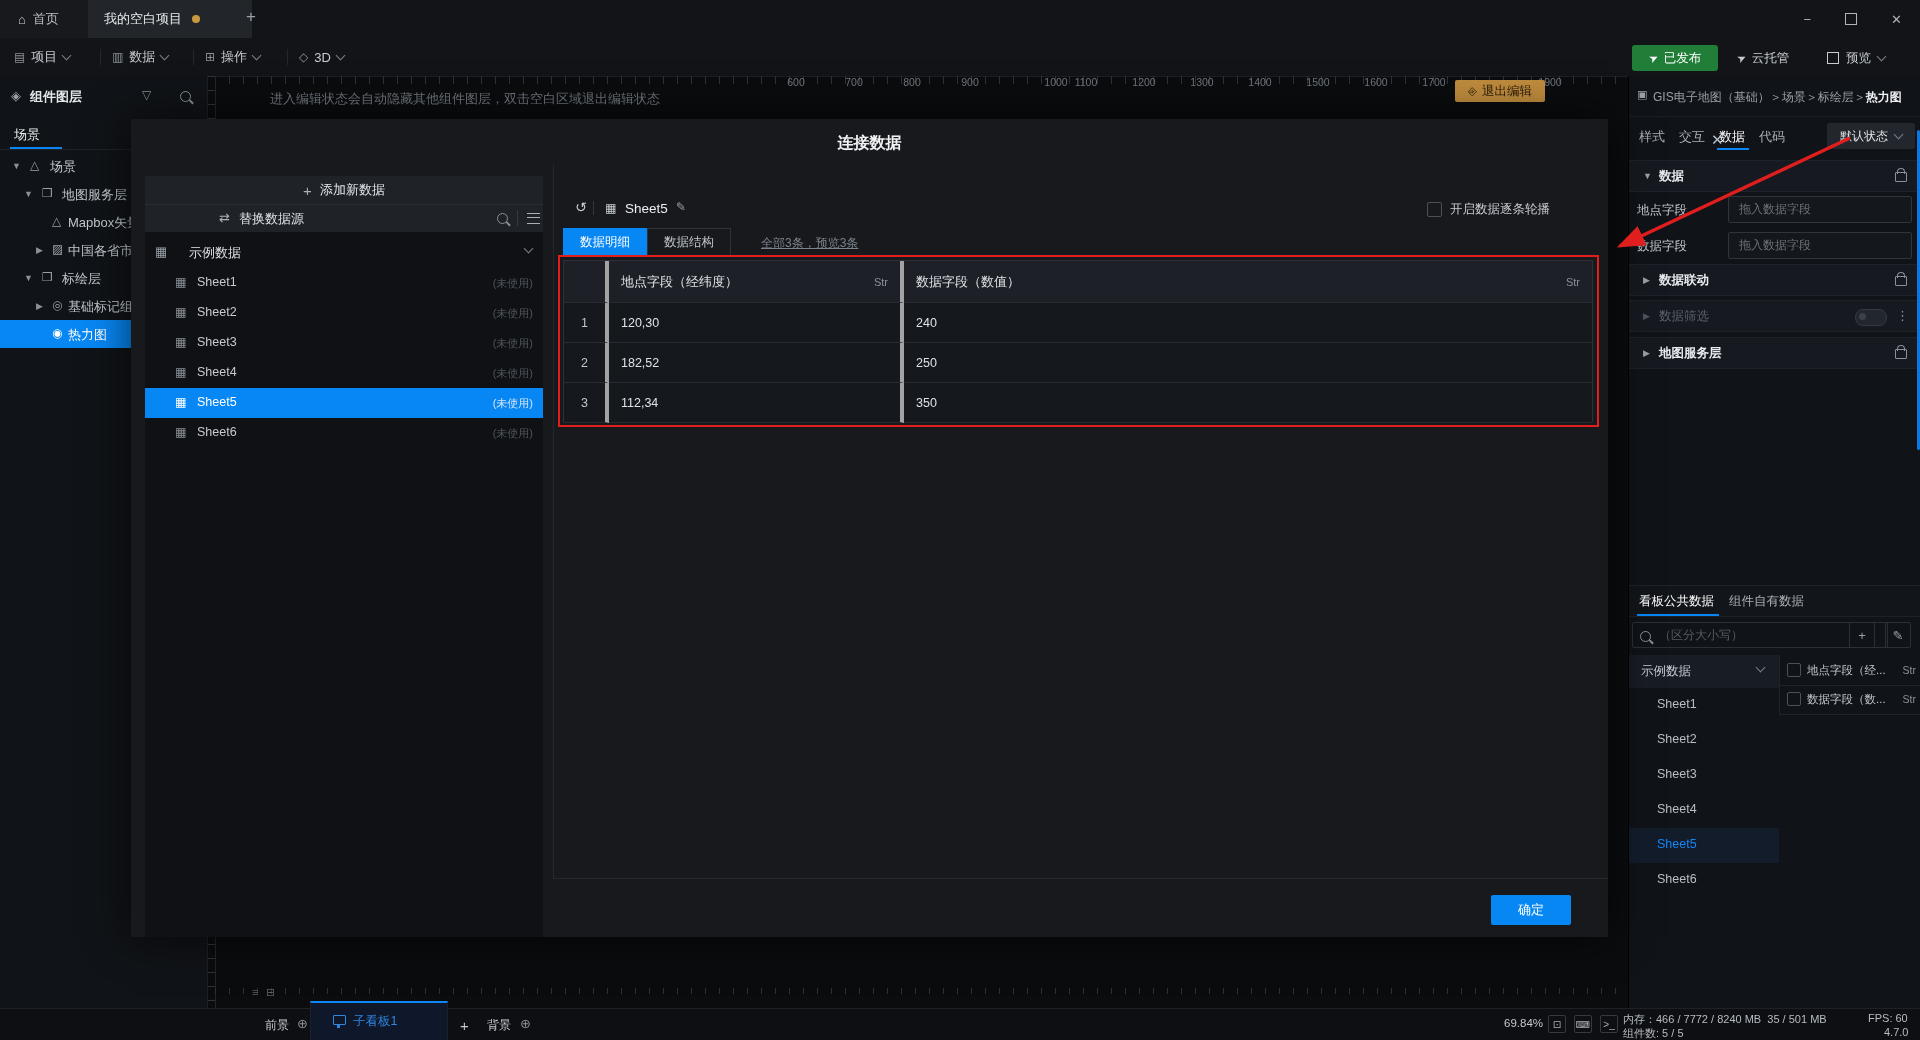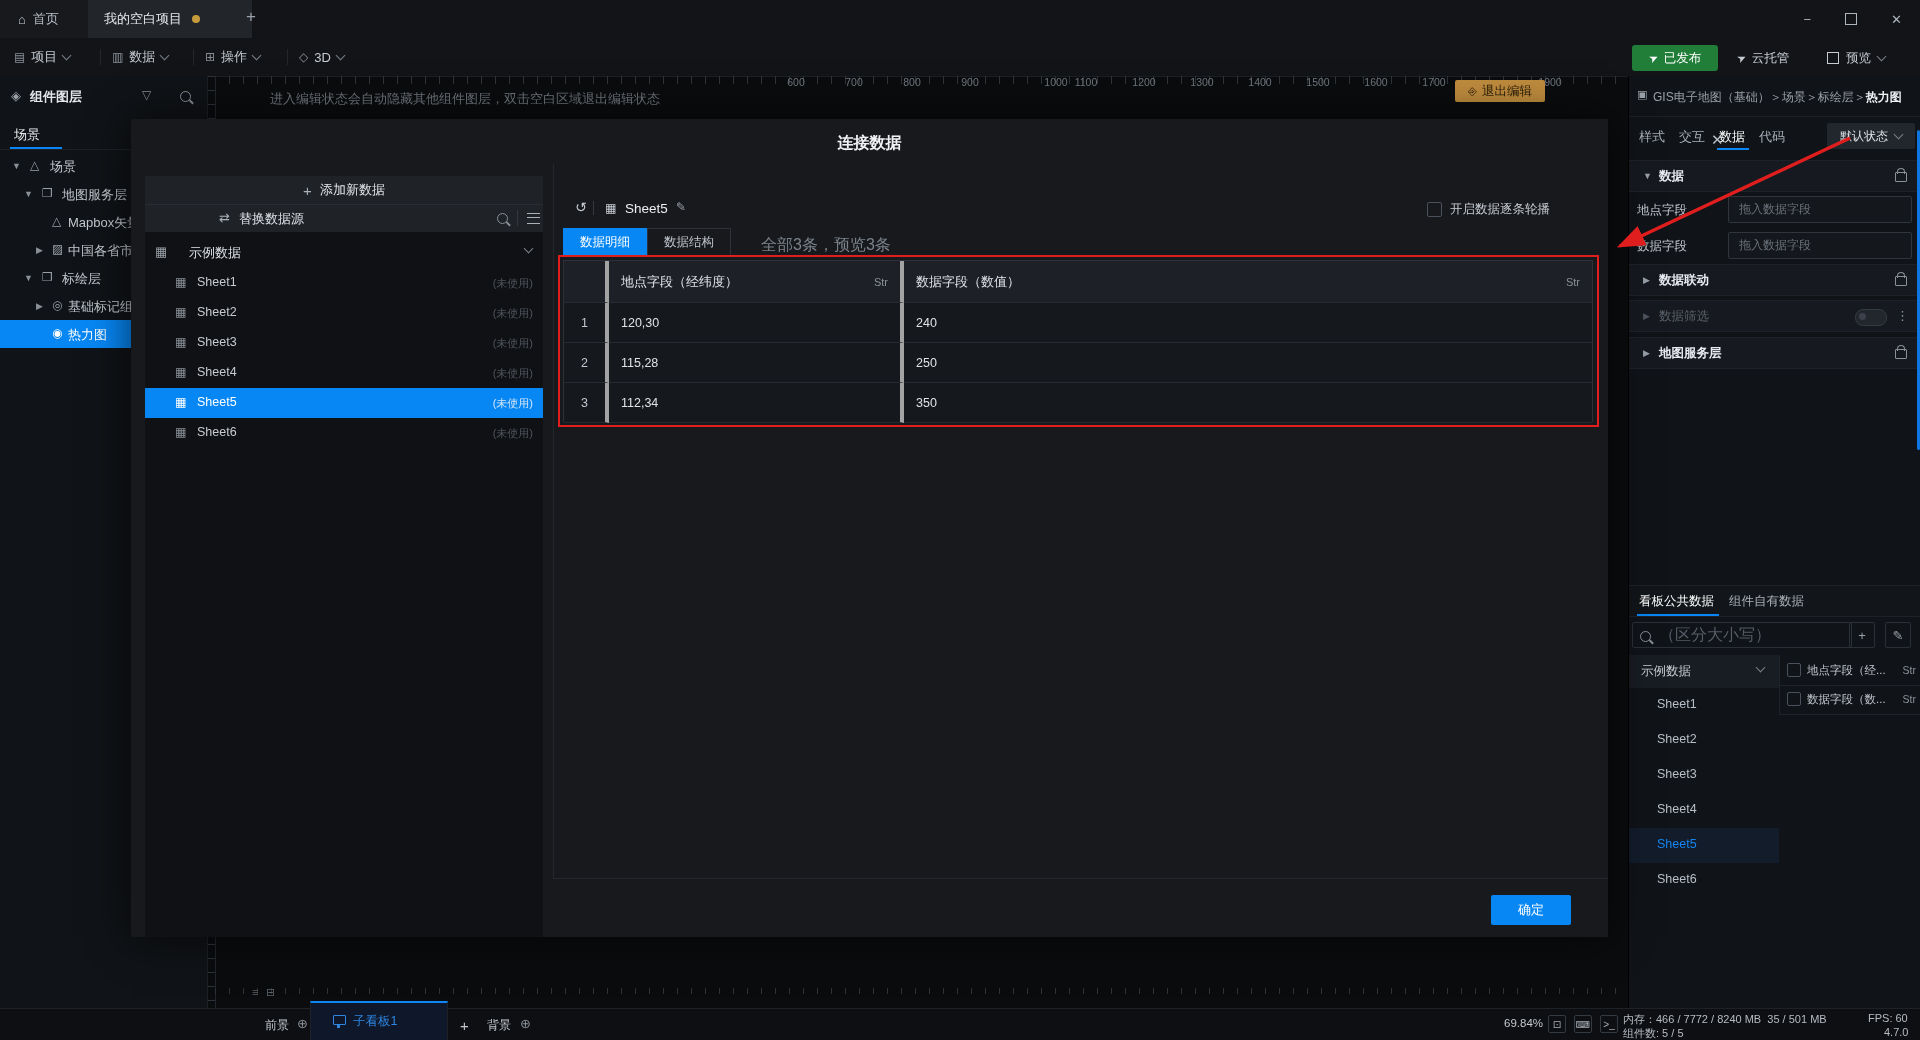--- a/index.html
+++ b/index.html
@@ -85,21 +85,21 @@
   .m-vline{left:422px;top:45px;width:1px;height:714px;background:#24282e;}
   .m-back{left:444px;top:80px;color:#c6ccd2;font-size:14px;}
   .m-hsep{left:462px;top:82px;width:1px;height:14px;background:#33383f;}
   .m-sheeticon{left:474px;top:82px;color:#c6ccd2;font-size:12px;}
   .m-sheetname{left:494px;top:82px;color:#eceef1;font-size:13.5px;}
   .m-pencil{left:545px;top:81px;color:#9aa0a8;font-size:12px;}
   .m-autoplay{left:1296px;top:82px;display:flex;align-items:center;gap:8px;color:#c9ced4;font-size:12.5px;}
   .cbx{display:inline-block;width:13px;height:13px;border:1px solid #4b515b;border-radius:2px;background:transparent;}
   .m-tab1{left:432px;top:109px;width:84px;height:28px;background:#0787f4;color:#fff;display:flex;align-items:center;justify-content:center;font-size:12.5px;}
   .m-tab2{left:516px;top:109px;width:84px;height:28px;border:1px solid #2e3339;color:#c2c7cd;display:flex;align-items:center;justify-content:center;font-size:12.5px;box-sizing:border-box;}
-  .m-info{left:630px;top:116px;color:#7b828a;font-size:16px;}
+  .m-info{left:630px;top:116px;color:#7b828a;font-size:12px;text-decoration:underline;}
   .tbl{left:432px;top:141px;width:1030px;height:162px;border:1px solid #2e3238;box-sizing:border-box;}
   .trow{position:absolute;left:0;width:1028px;display:flex;}
   .tcell{box-sizing:border-box;border-right:4px solid #a3a3a3;border-bottom:1px solid #272b31;display:flex;align-items:center;padding:0 12px;color:#dfe3e8;}
   .tcell:last-child{border-right:none;}
   .th{background:#1d2127;font-size:13px;}
   .td{background:#15181c;font-size:12.5px;}
   .c0{width:45px;justify-content:center;color:#c2c7cd;}
   .c1{width:295px;}
   .c2{width:688px;}
   .strlab{margin-left:auto;color:#8a9097;font-size:11px;}
@@ -126,22 +126,22 @@
   .flabel{position:absolute;left:8px;top:9px;color:#c2c7cd;font-size:12.5px;}
   .dropzone{position:absolute;left:99px;top:3px;width:184px;height:27px;border:1px solid #30343b;border-radius:2px;box-sizing:border-box;
             display:flex;align-items:center;padding-left:10px;color:#6b717a;font-size:12px;background:#14171c;}
   .toggle{position:absolute;right:34px;top:8px;width:30px;height:15px;border-radius:8px;background:#22262d;border:1px solid #343a42;}
   .knob{position:absolute;left:1px;top:1px;width:11px;height:11px;border-radius:50%;background:#3a414a;border:2px solid #23272e;box-sizing:border-box;}
   .kebab{position:absolute;right:12px;top:7px;color:#8a9097;font-size:13px;}
   .rp-btabs{left:0;top:509px;width:292px;height:30px;background:#121519;border-top:1px solid #1e2227;border-bottom:1px solid #1e2227;}
   .rp-btab1{position:absolute;left:10px;top:7px;color:#fff;font-size:12.5px;}
   .rp-btab2{position:absolute;left:100px;top:7px;color:#aab0b8;font-size:12.5px;}
   .rp-bunder{position:absolute;left:8px;top:28px;width:82px;height:2px;background:#0886f5;}
-  .rp-search{position:absolute;left:3px;top:546px;width:220px;height:26px;background:#101318;border:1px solid #2b2f36;border-radius:2px;box-sizing:border-box;
-             color:#9aa0a8;font-size:16px;padding-left:26px;outline:none;font-family:inherit;}
+  .rp-search{position:absolute;left:3px;top:546px;width:256px;height:26px;background:#101318;border:1px solid #2b2f36;border-radius:2px;box-sizing:border-box;
+             color:#9aa0a8;font-size:12px;padding-left:26px;outline:none;font-family:inherit;}
   .rp-search::placeholder{color:#565c66;}
   .rps-mag{left:11px;top:554px;}
   .sq-btn{top:546px;width:26px;height:26px;border:1px solid #2b2f36;border-radius:2px;box-sizing:border-box;display:flex;align-items:center;justify-content:center;color:#9aa0a8;font-size:13px;}
   .ds-row{left:0;top:579px;width:150px;height:33px;background:#181c23;}
   .ds-lbl{position:absolute;left:12px;top:8px;color:#c8cdd3;font-size:12.5px;}
   .ds-chev{position:absolute;left:128px;top:12px;}
   .rps-row{left:0;width:150px;height:35px;}
   .rps-row .nm{position:absolute;left:28px;top:9px;color:#b9bfc7;font-size:12.5px;}
   .rps-sel{background:#131c2b;}
   .rps-sel .nm{color:#1486f2;}
@@ -474,21 +474,21 @@
             <span class="strlab">Str</span>
         </div>
       </div>
       <div class="trow" style="top:42px;height:40px;">
         <div class="tcell td c0" style="height:40px;">1</div>
         <div class="tcell td c1" style="height:40px;">120,30</div>
         <div class="tcell td c2" style="height:40px;">240</div>
       </div>
       <div class="trow" style="top:82px;height:40px;">
         <div class="tcell td c0" style="height:40px;">2</div>
-        <div class="tcell td c1" style="height:40px;">115,28</div>
+        <div class="tcell td c1" style="height:40px;">182,52</div>
         <div class="tcell td c2" style="height:40px;">250</div>
       </div>
       <div class="trow" style="top:122px;height:40px;">
         <div class="tcell td c0" style="height:40px;">3</div>
         <div class="tcell td c1" style="height:40px;">112,34</div>
         <div class="tcell td c2" style="height:40px;">350</div>
       </div>
     </div>
 
     <div class="abs m-footline"></div>

